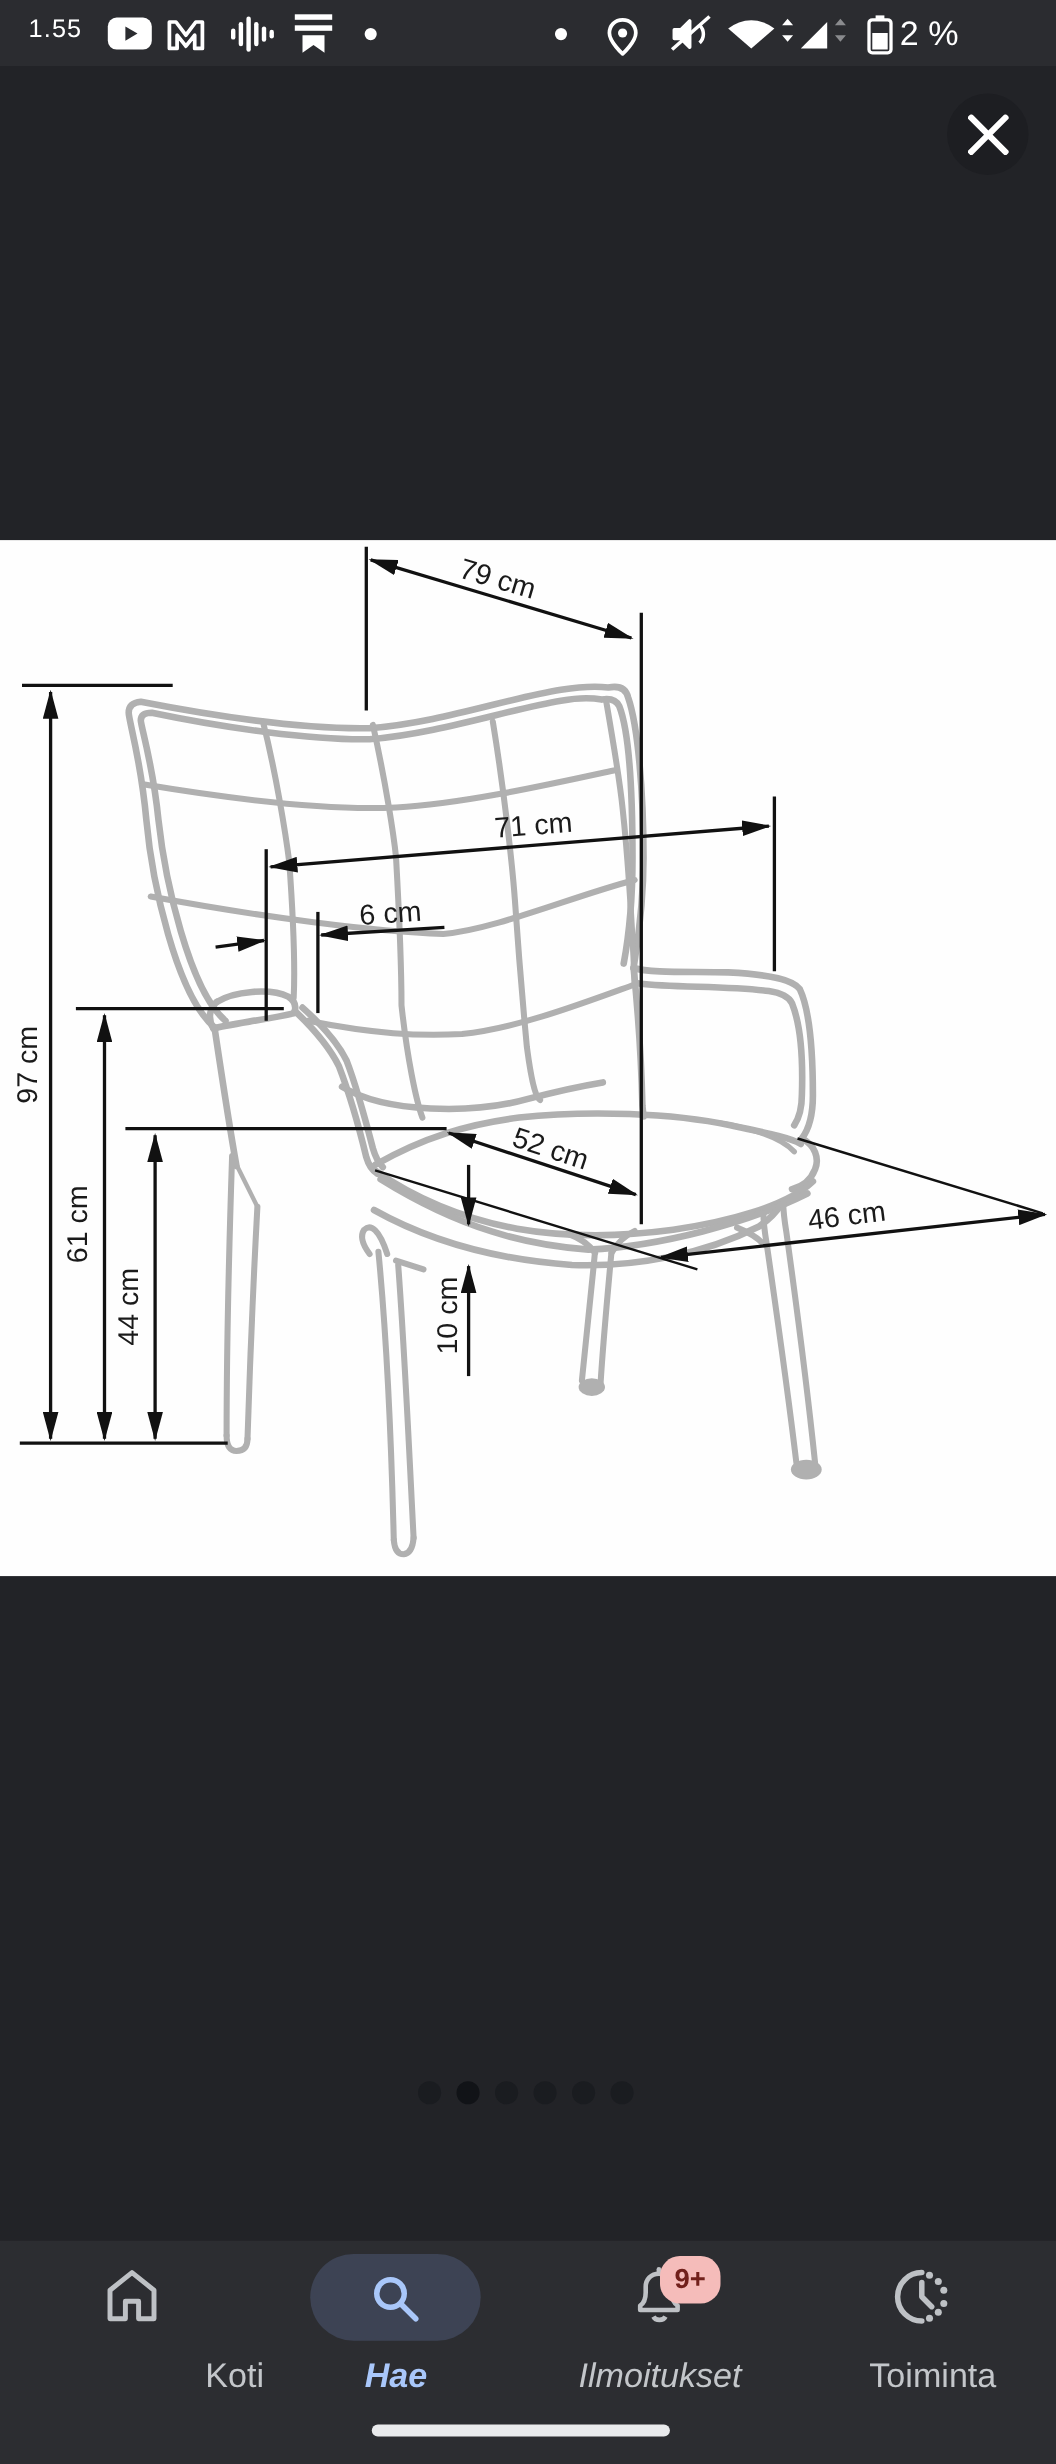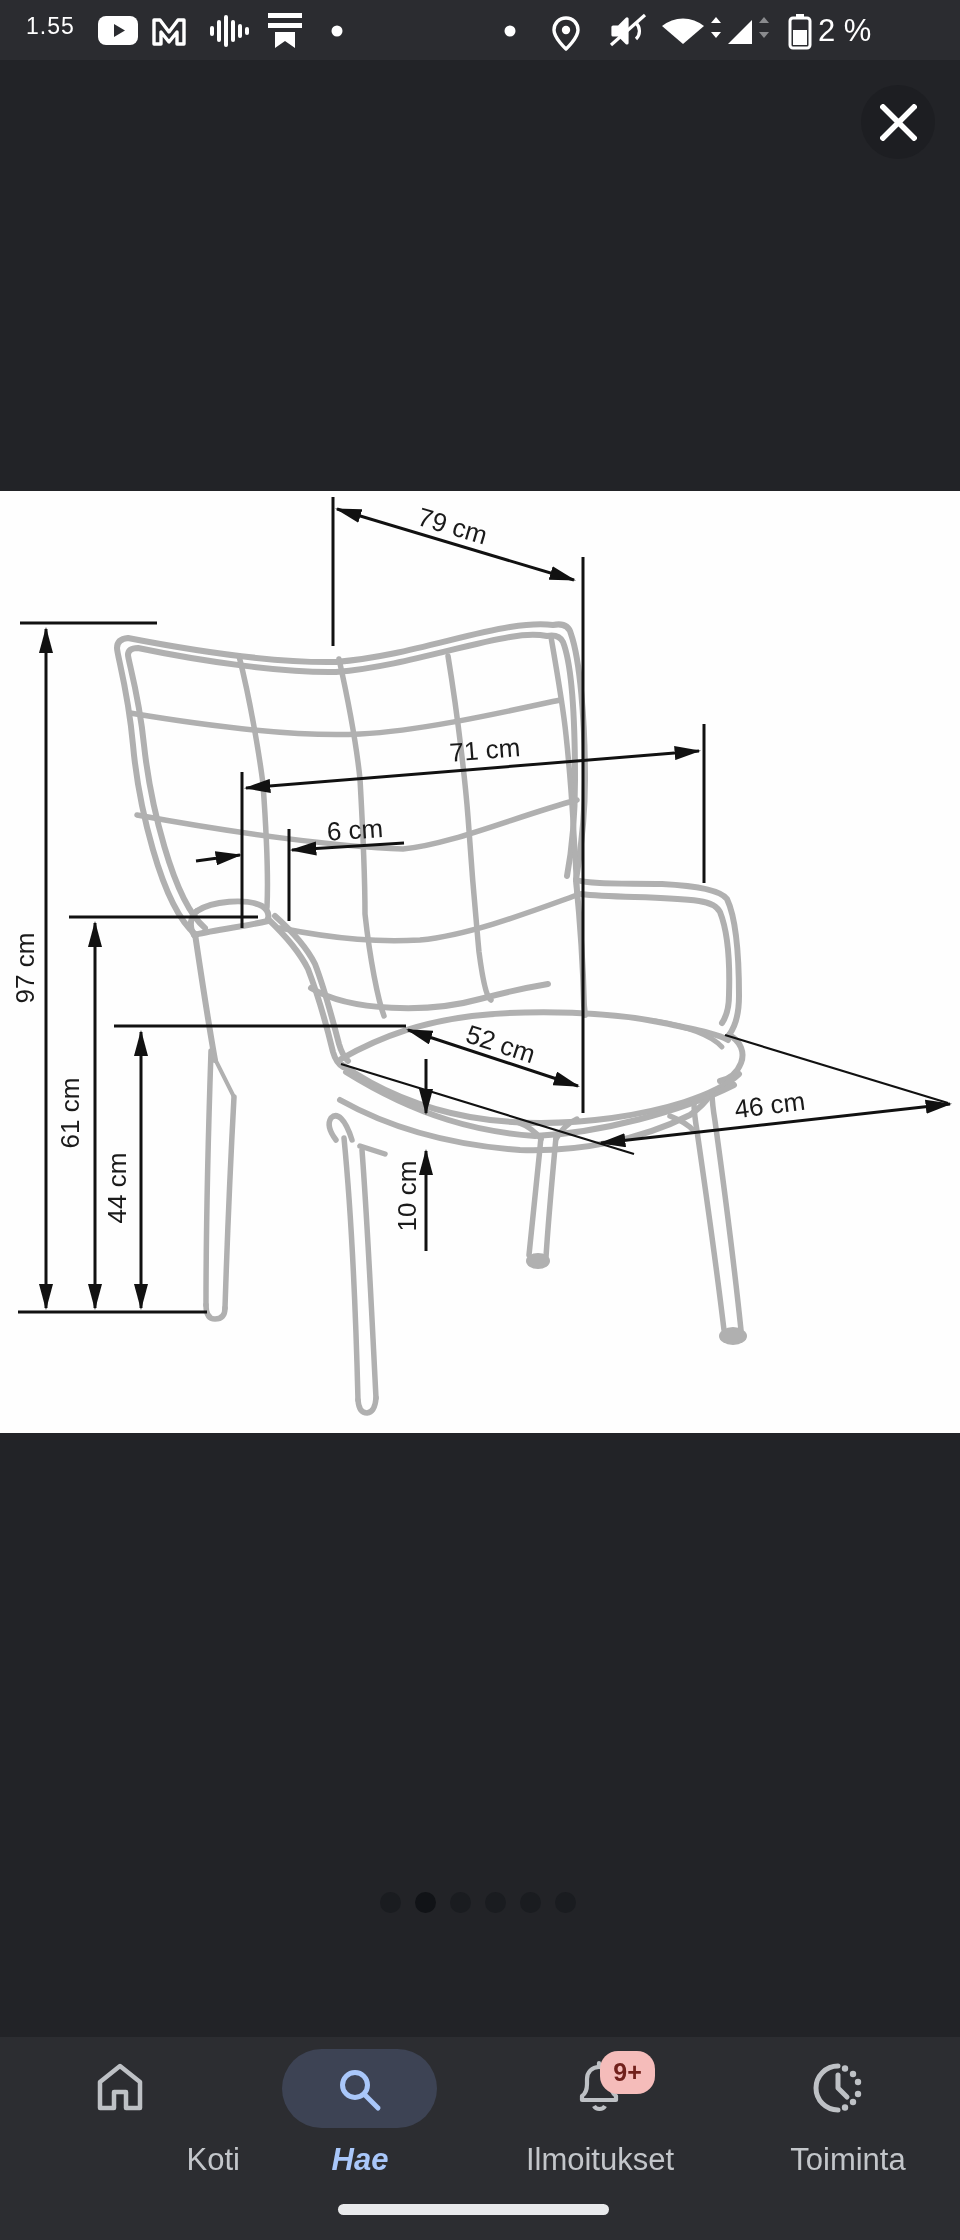--- a/index.html
+++ b/index.html
@@ -214,15 +214,15 @@
     <circle cx="33" cy="6.5" r="3.2"></circle>
     <circle cx="41" cy="12" r="3.2"></circle>
     <circle cx="46" cy="20" r="3.2"></circle>
     <circle cx="46" cy="32" r="3.2"></circle>
     <circle cx="41" cy="40" r="3.2"></circle>
     <circle cx="33" cy="45.5" r="3.2"></circle>
   </g>
 </svg>
 <div class="abs navlabel" style="left:0px;text-align:right;">Koti</div>
 <div class="abs navlabel" style="left:240px;color:#a9c7fa;font-weight:bold;font-style:italic;">Hae</div>
-<div class="abs navlabel" style="left:480px;">Ilmoitukset</div>
+<div class="abs navlabel" style="left:480px;font-style:italic;">Ilmoitukset</div>
 <div class="abs navlabel" style="left:728px;">Toiminta</div>
 <div class="abs homebar"></div>
 
 </body></html>

